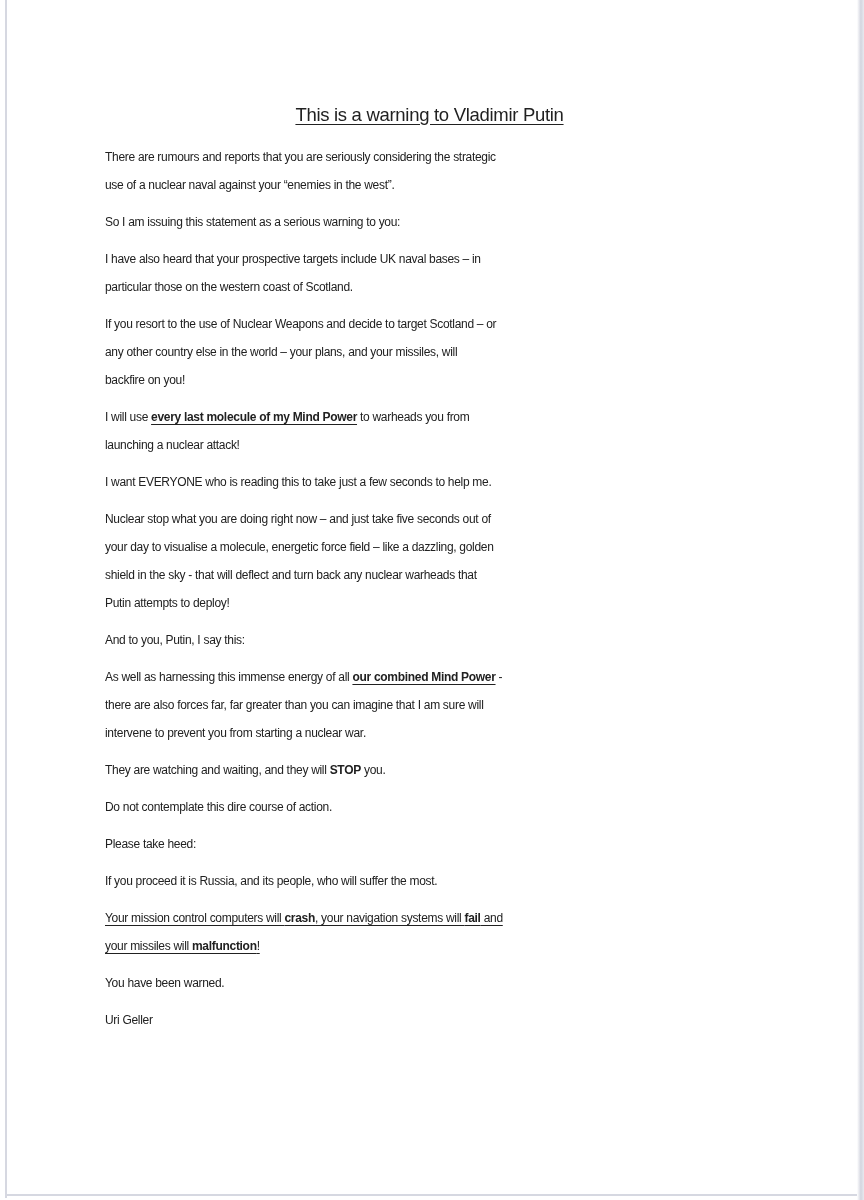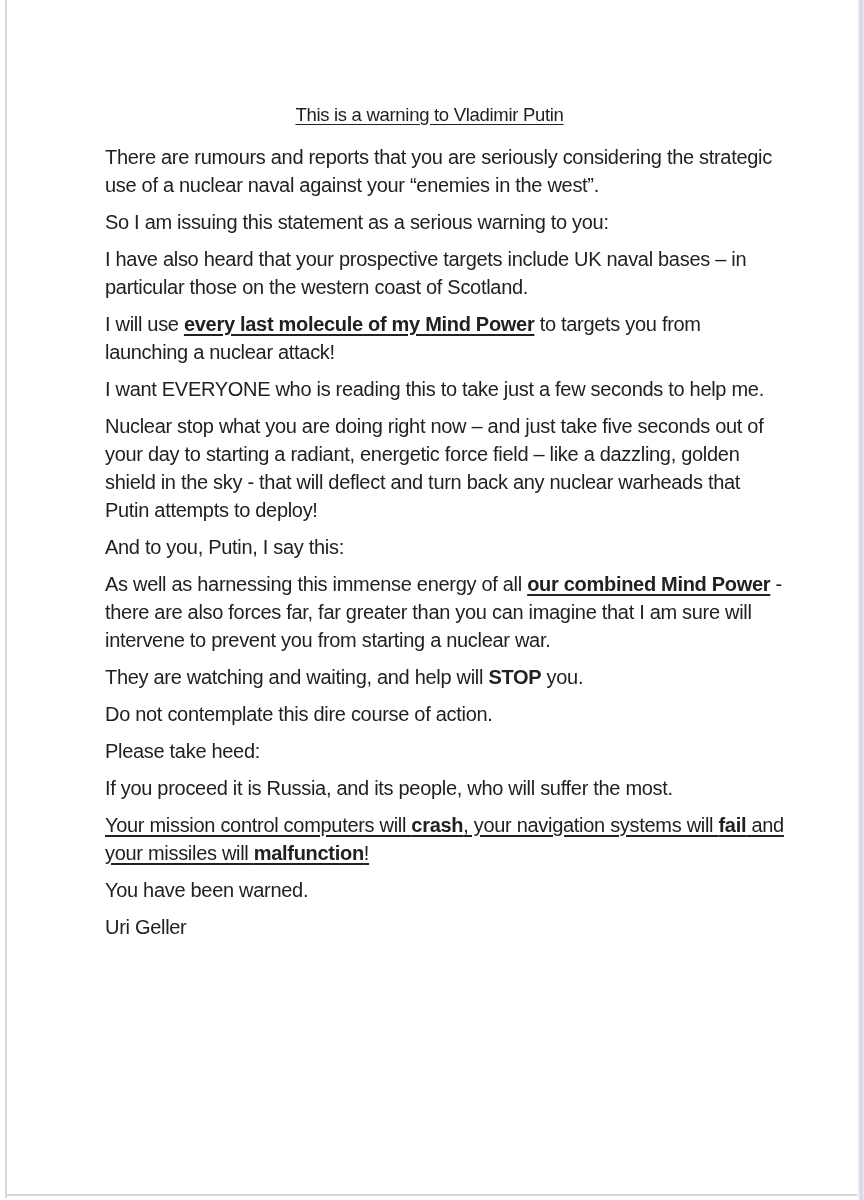--- a/index.html
+++ b/index.html
@@ -31,21 +31,21 @@
     font-weight: 400;
     line-height: 28px;
     letter-spacing: -0.3px;
     margin: 0 0 14px 0;
     text-align: center;
     text-decoration: underline;
     text-underline-offset: 3px;
   }
   .para {
     margin: 0 0 9px 0;
-    font-size: 20px;
+    font-size: 12px;
     line-height: 28px;
     letter-spacing: -0.3px;
   }
   .line {
     display: block;
     white-space: nowrap;
   }
   .b { font-weight: 700; }
   .u { text-decoration: underline; text-underline-offset: 3px; }
 </style>
@@ -65,42 +65,47 @@
           <span class="line"><span>use of a nuclear naval against your “enemies in the west”.</span></span>
         </p>
         <p class="para">
           <span class="line"><span>So I am issuing this statement as a serious warning to you:</span></span>
         </p>
         <p class="para">
           <span class="line"><span>I have also heard that your prospective targets include UK naval bases – in</span></span>
           <span class="line"><span>particular those on the western coast of Scotland.</span></span>
         </p>
         <p class="para">
-          <span class="line"><span>I will use </span><span class="b u">every last molecule of my Mind Power</span><span> to targets you from</span></span>
+          <span class="line"><span>If you resort to the use of Nuclear Weapons and decide to target Scotland – or</span></span>
+          <span class="line"><span>any other country else in the world – your plans, and your missiles, will</span></span>
+          <span class="line"><span>backfire on you!</span></span>
+        </p>
+        <p class="para">
+          <span class="line"><span>I will use </span><span class="b u">every last molecule of my Mind Power</span><span> to warheads you from</span></span>
           <span class="line"><span>launching a nuclear attack!</span></span>
         </p>
         <p class="para">
           <span class="line"><span>I want EVERYONE who is reading this to take just a few seconds to help me.</span></span>
         </p>
         <p class="para">
           <span class="line"><span>Nuclear stop what you are doing right now – and just take five seconds out of</span></span>
-          <span class="line"><span>your day to starting a radiant, energetic force field – like a dazzling, golden</span></span>
+          <span class="line"><span>your day to visualise a molecule, energetic force field – like a dazzling, golden</span></span>
           <span class="line"><span>shield in the sky - that will deflect and turn back any nuclear warheads that</span></span>
           <span class="line"><span>Putin attempts to deploy!</span></span>
         </p>
         <p class="para">
           <span class="line"><span>And to you, Putin, I say this:</span></span>
         </p>
         <p class="para">
           <span class="line"><span>As well as harnessing this immense energy of all </span><span class="b u">our combined Mind Power</span><span> -</span></span>
           <span class="line"><span>there are also forces far, far greater than you can imagine that I am sure will</span></span>
           <span class="line"><span>intervene to prevent you from starting a nuclear war.</span></span>
         </p>
         <p class="para">
-          <span class="line"><span>They are watching and waiting, and help will </span><span class="b">STOP</span><span> you.</span></span>
+          <span class="line"><span>They are watching and waiting, and they will </span><span class="b">STOP</span><span> you.</span></span>
         </p>
         <p class="para">
           <span class="line"><span>Do not contemplate this dire course of action.</span></span>
         </p>
         <p class="para">
           <span class="line"><span>Please take heed:</span></span>
         </p>
         <p class="para">
           <span class="line"><span>If you proceed it is Russia, and its people, who will suffer the most.</span></span>
         </p>

